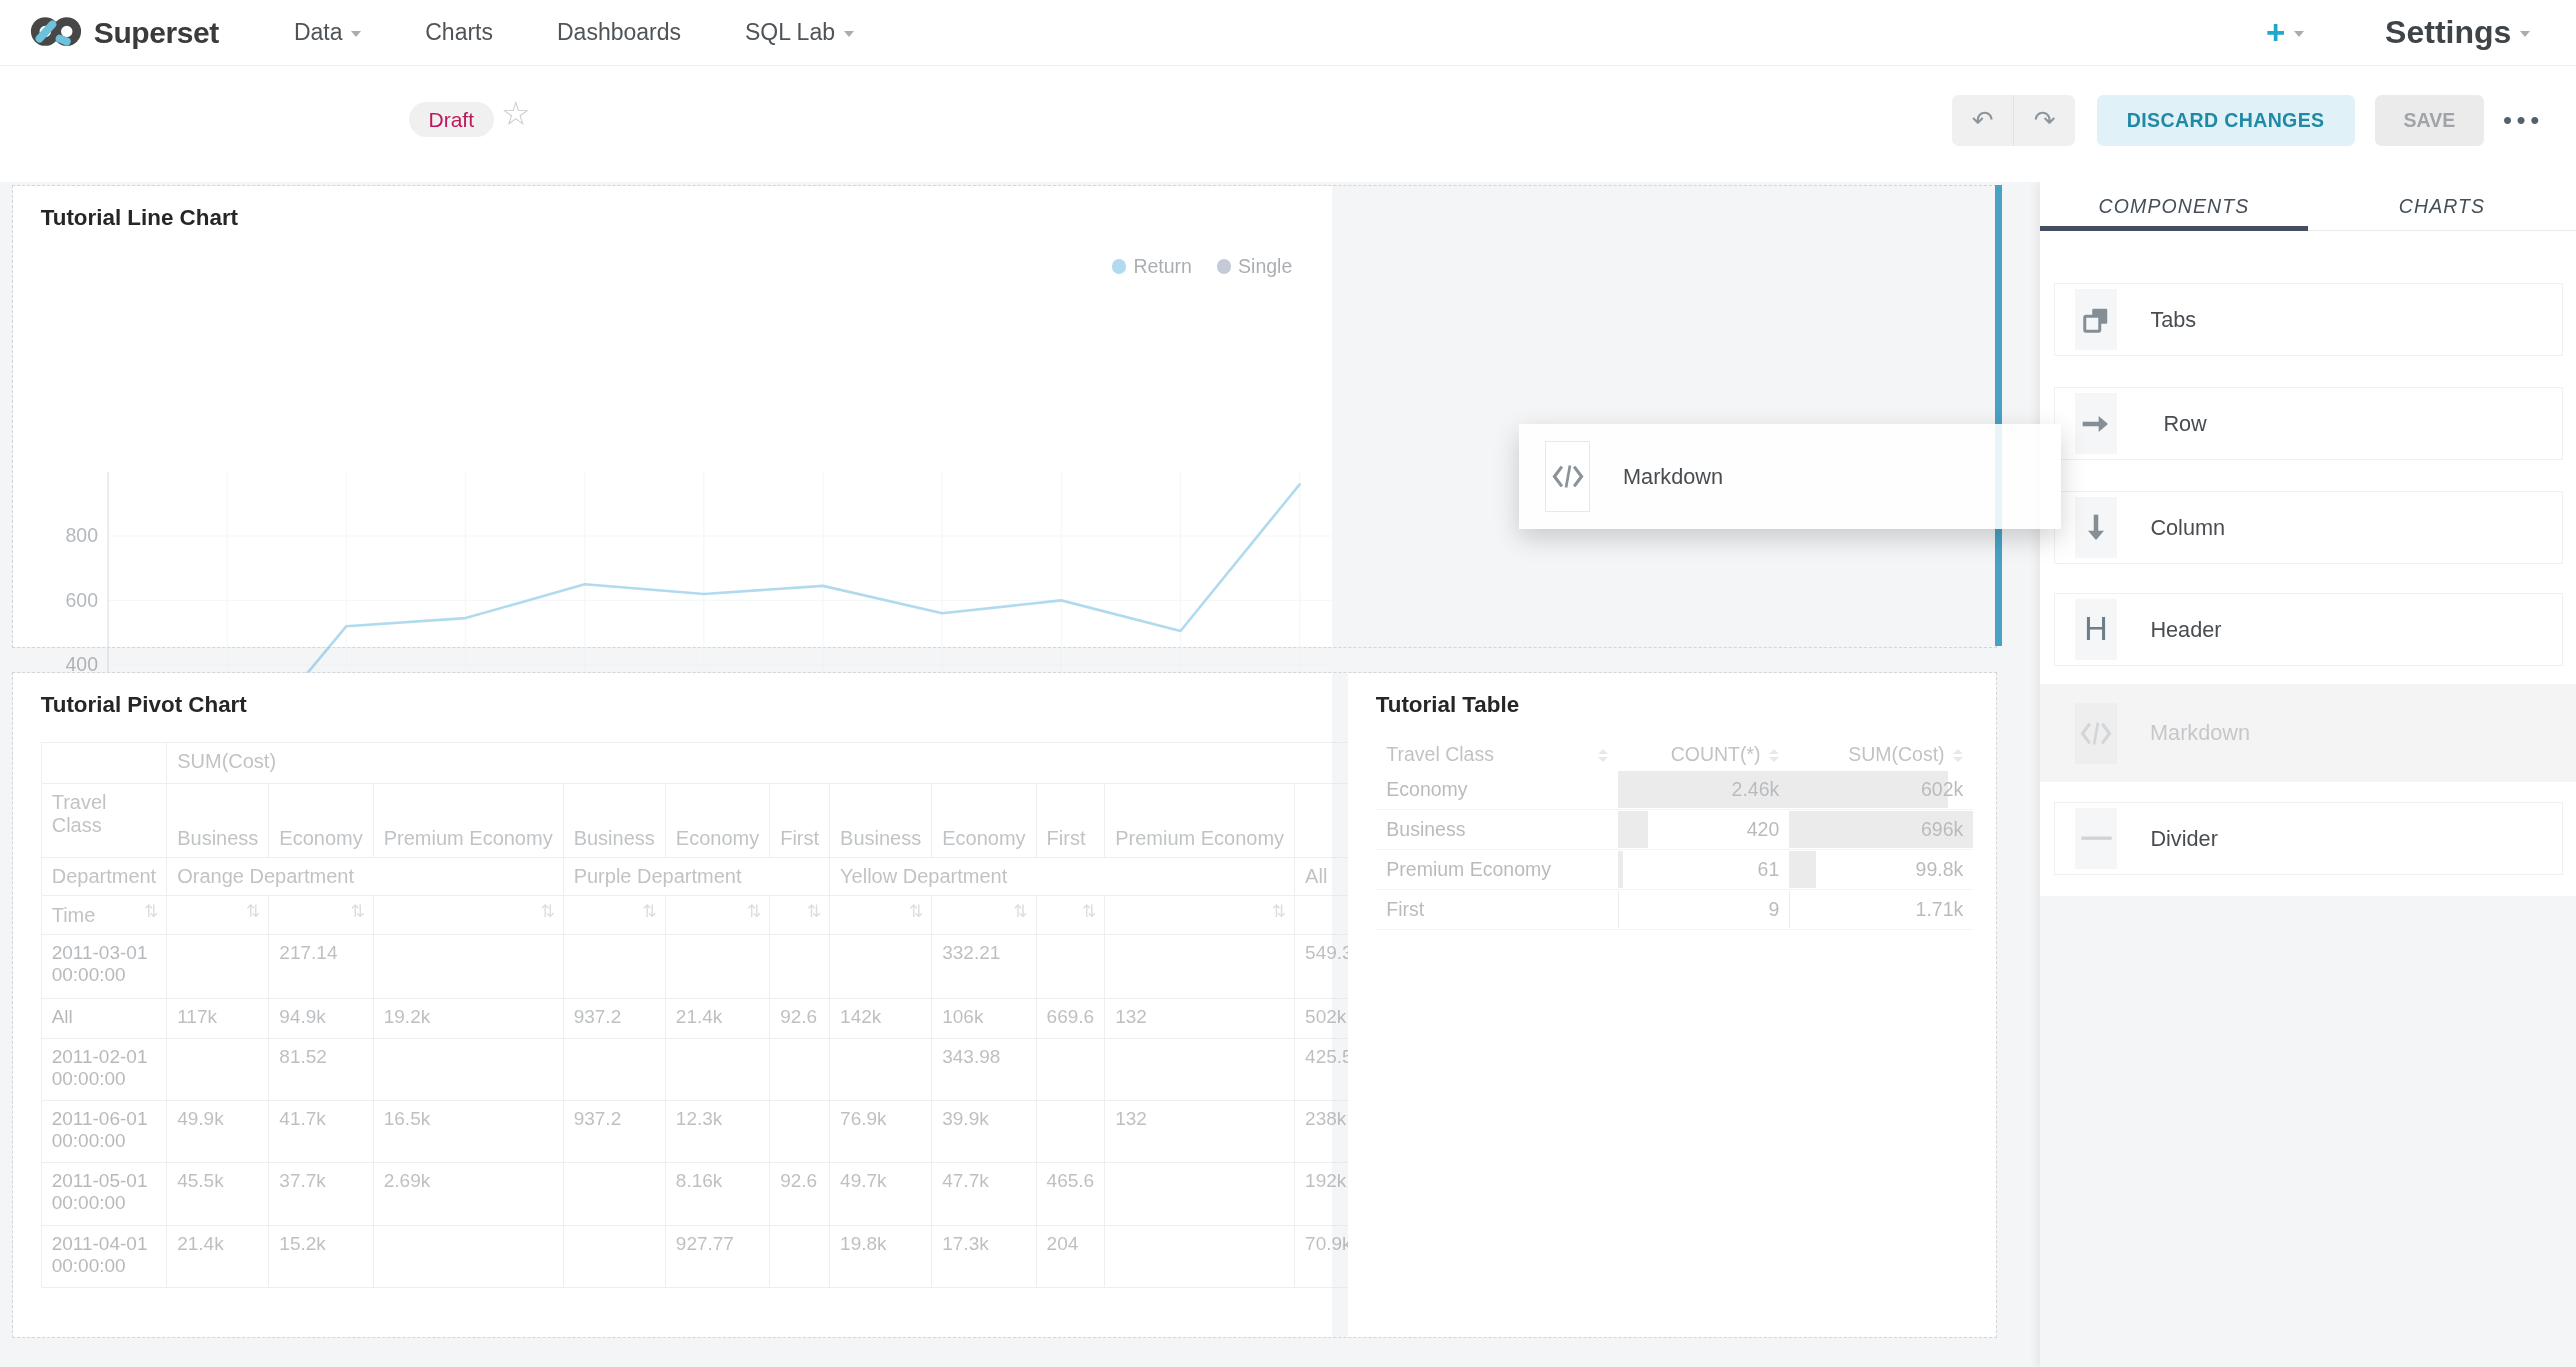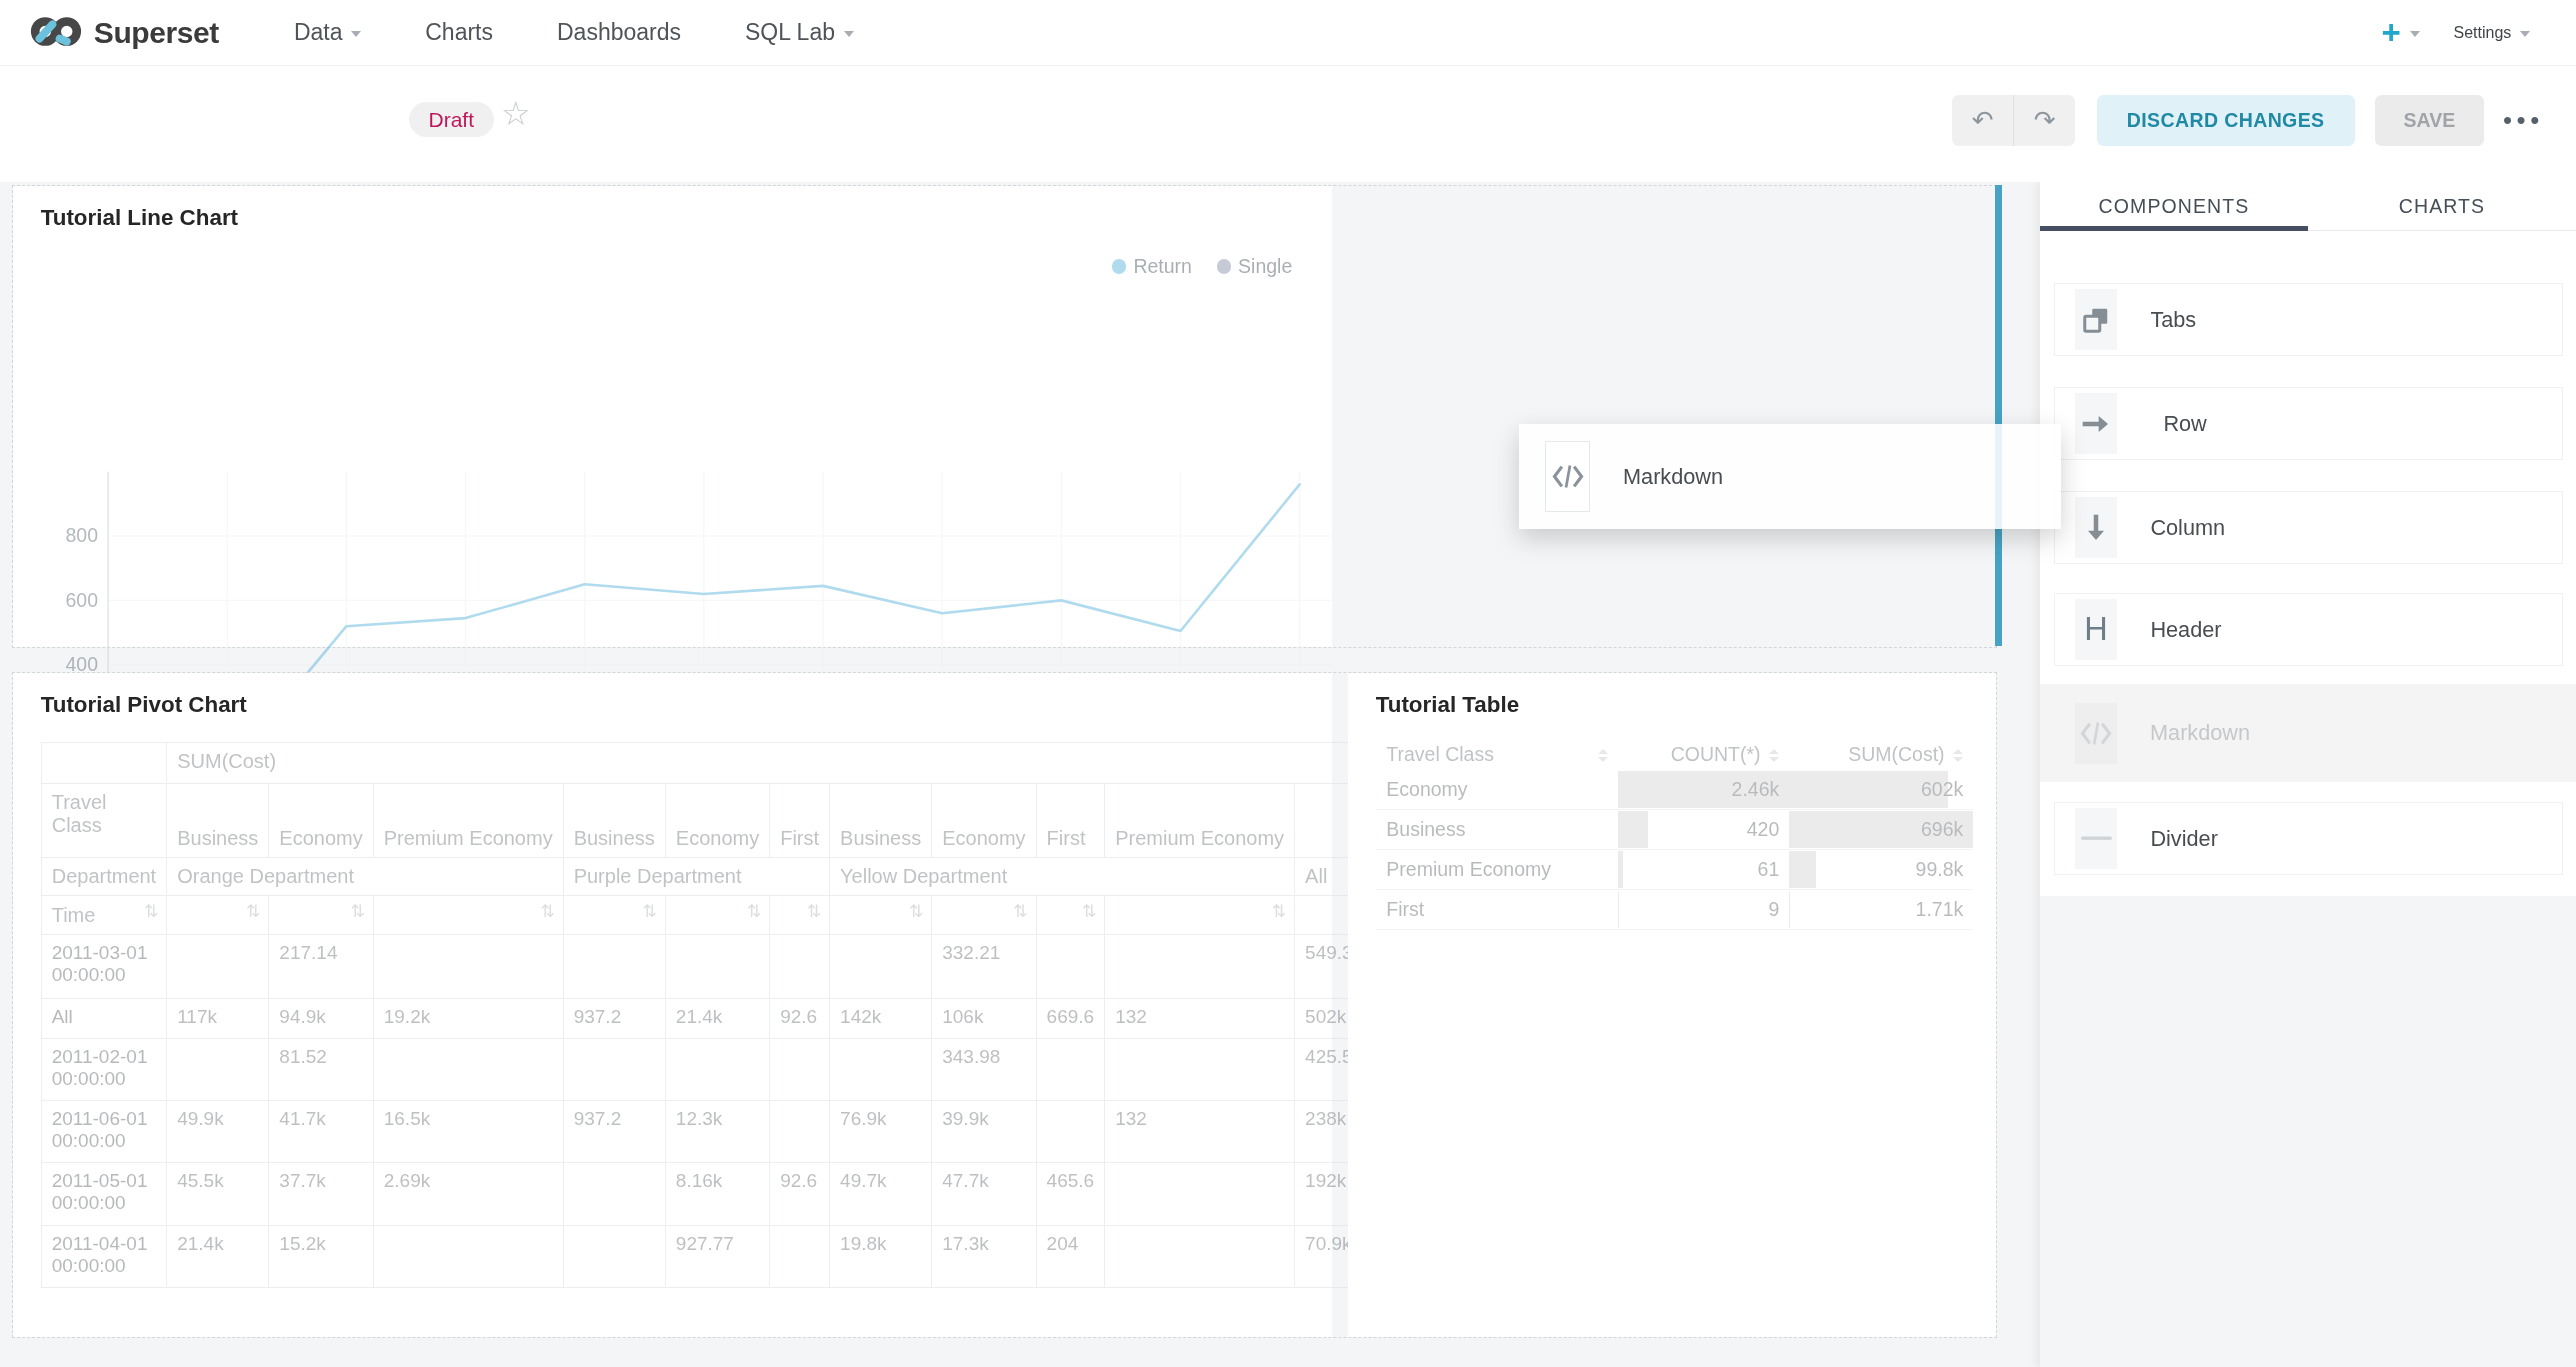--- a/index.html
+++ b/index.html
@@ -9,21 +9,21 @@
   #navbar{position:absolute;left:0;top:0;width:2576px;height:65px;background:#fff;
     border-bottom:0.7px solid #f0f0f0;display:flex;align-items:center;z-index:30;}
   #brand{display:flex;align-items:center;margin-left:24.6px;}
   #brand-text{font-size:30px;font-weight:bold;color:#3b3b3b;margin-left:7.2px;letter-spacing:-0.4px;}
   #nav-items{display:flex;align-items:center;margin-left:43px;}
   .nav-item{font-size:23px;color:#4f5458;margin:0 32px;display:flex;align-items:center;cursor:pointer;}
   .caret{width:0;height:0;border-left:5.8px solid transparent;border-right:5.8px solid transparent;
     border-top:6.5px solid #a7adb2;margin-left:8.7px;margin-top:2.9px;}
   #nav-right{margin-left:auto;display:flex;align-items:center;margin-right:46px;}
   #plus-button{color:#20a7c9;font-size:33px;font-weight:bold;display:flex;align-items:center;cursor:pointer;}
-  #settings-button{font-size:16px;color:#3f4449;margin-left:34px;display:flex;align-items:center;cursor:pointer;}
+  #settings-button{font-size:32px;color:#3f4449;margin-left:81px;display:flex;align-items:center;cursor:pointer;font-weight:bold;}
   
   #dash-header{position:absolute;left:0;top:65px;width:2576px;height:117px;background:#fff;z-index:25;}
   #page-title{position:absolute;left:26px;top:24.6px;font-size:40px;font-weight:500;color:#37424a;}
   #draft-badge{position:absolute;left:409px;top:37px;height:35px;padding:0 19.5px;background:#f0f0f0;
     border-radius:19px;color:#be185d;font-size:21px;display:flex;align-items:center;}
   #fave-star{position:absolute;left:501px;top:29px;font-size:33px;color:#c4cacf;cursor:pointer;}
   #header-actions{position:absolute;right:32px;top:30px;display:flex;align-items:center;height:51px;}
   #undo-redo{display:flex;background:#f0f0f0;border-radius:6.5px;overflow:hidden;height:51px;}
   .ur-btn{width:61px;display:flex;align-items:center;justify-content:center;font-size:26px;color:#8d969c;cursor:pointer;}
   #undo-button{border-right:1.4px solid #e2e2e2;}
@@ -72,21 +72,21 @@
     background:rgba(255,255,255,0.88);box-shadow:0 8.7px 24.6px rgba(0,0,0,0.18);z-index:50;
     display:flex;align-items:center;}
   #drag-preview .icon-box{margin-left:26px;}
   #drag-preview .item-label{margin-left:33px;}
   
   #sidebar{position:absolute;left:2040px;top:182px;width:536px;height:1186px;background:#fff;
     box-shadow:-3.6px 0 8.7px rgba(0,0,0,0.06);z-index:20;}
   #sidebar-tabs{position:absolute;left:0;top:0;width:100%;height:48px;display:flex;
     border-bottom:0.7px solid #e8eaec;}
   .sb-tab{width:50%;display:flex;align-items:center;justify-content:center;font-size:19.5px;
-    letter-spacing:1.1px;color:#454e57;position:relative;cursor:pointer;}
+    letter-spacing:1.1px;color:#454e57;position:relative;cursor:pointer;font-style:italic;}
   .sb-tab .underline{position:absolute;left:0;bottom:-0.7px;width:100%;height:5px;background:#454e63;}
   #sidebar-items{position:absolute;left:0;top:48px;width:100%;}
   .sb-card{position:absolute;left:14.4px;width:507px;height:71px;background:#fff;
     border:0.7px solid #f0f0f0;display:flex;align-items:center;cursor:grab;}
   .icon-box{width:42px;height:61px;background:#f5f6f7;display:flex;align-items:center;
     justify-content:center;flex:none;}
   .sb-card .icon-box{margin-left:20px;}
   .item-label{font-size:21.7px;color:#484d52;margin-left:33px;}
   .sb-ghost-row{position:absolute;left:0;width:536px;height:98px;background:#f4f4f5;
     display:flex;align-items:center;}

